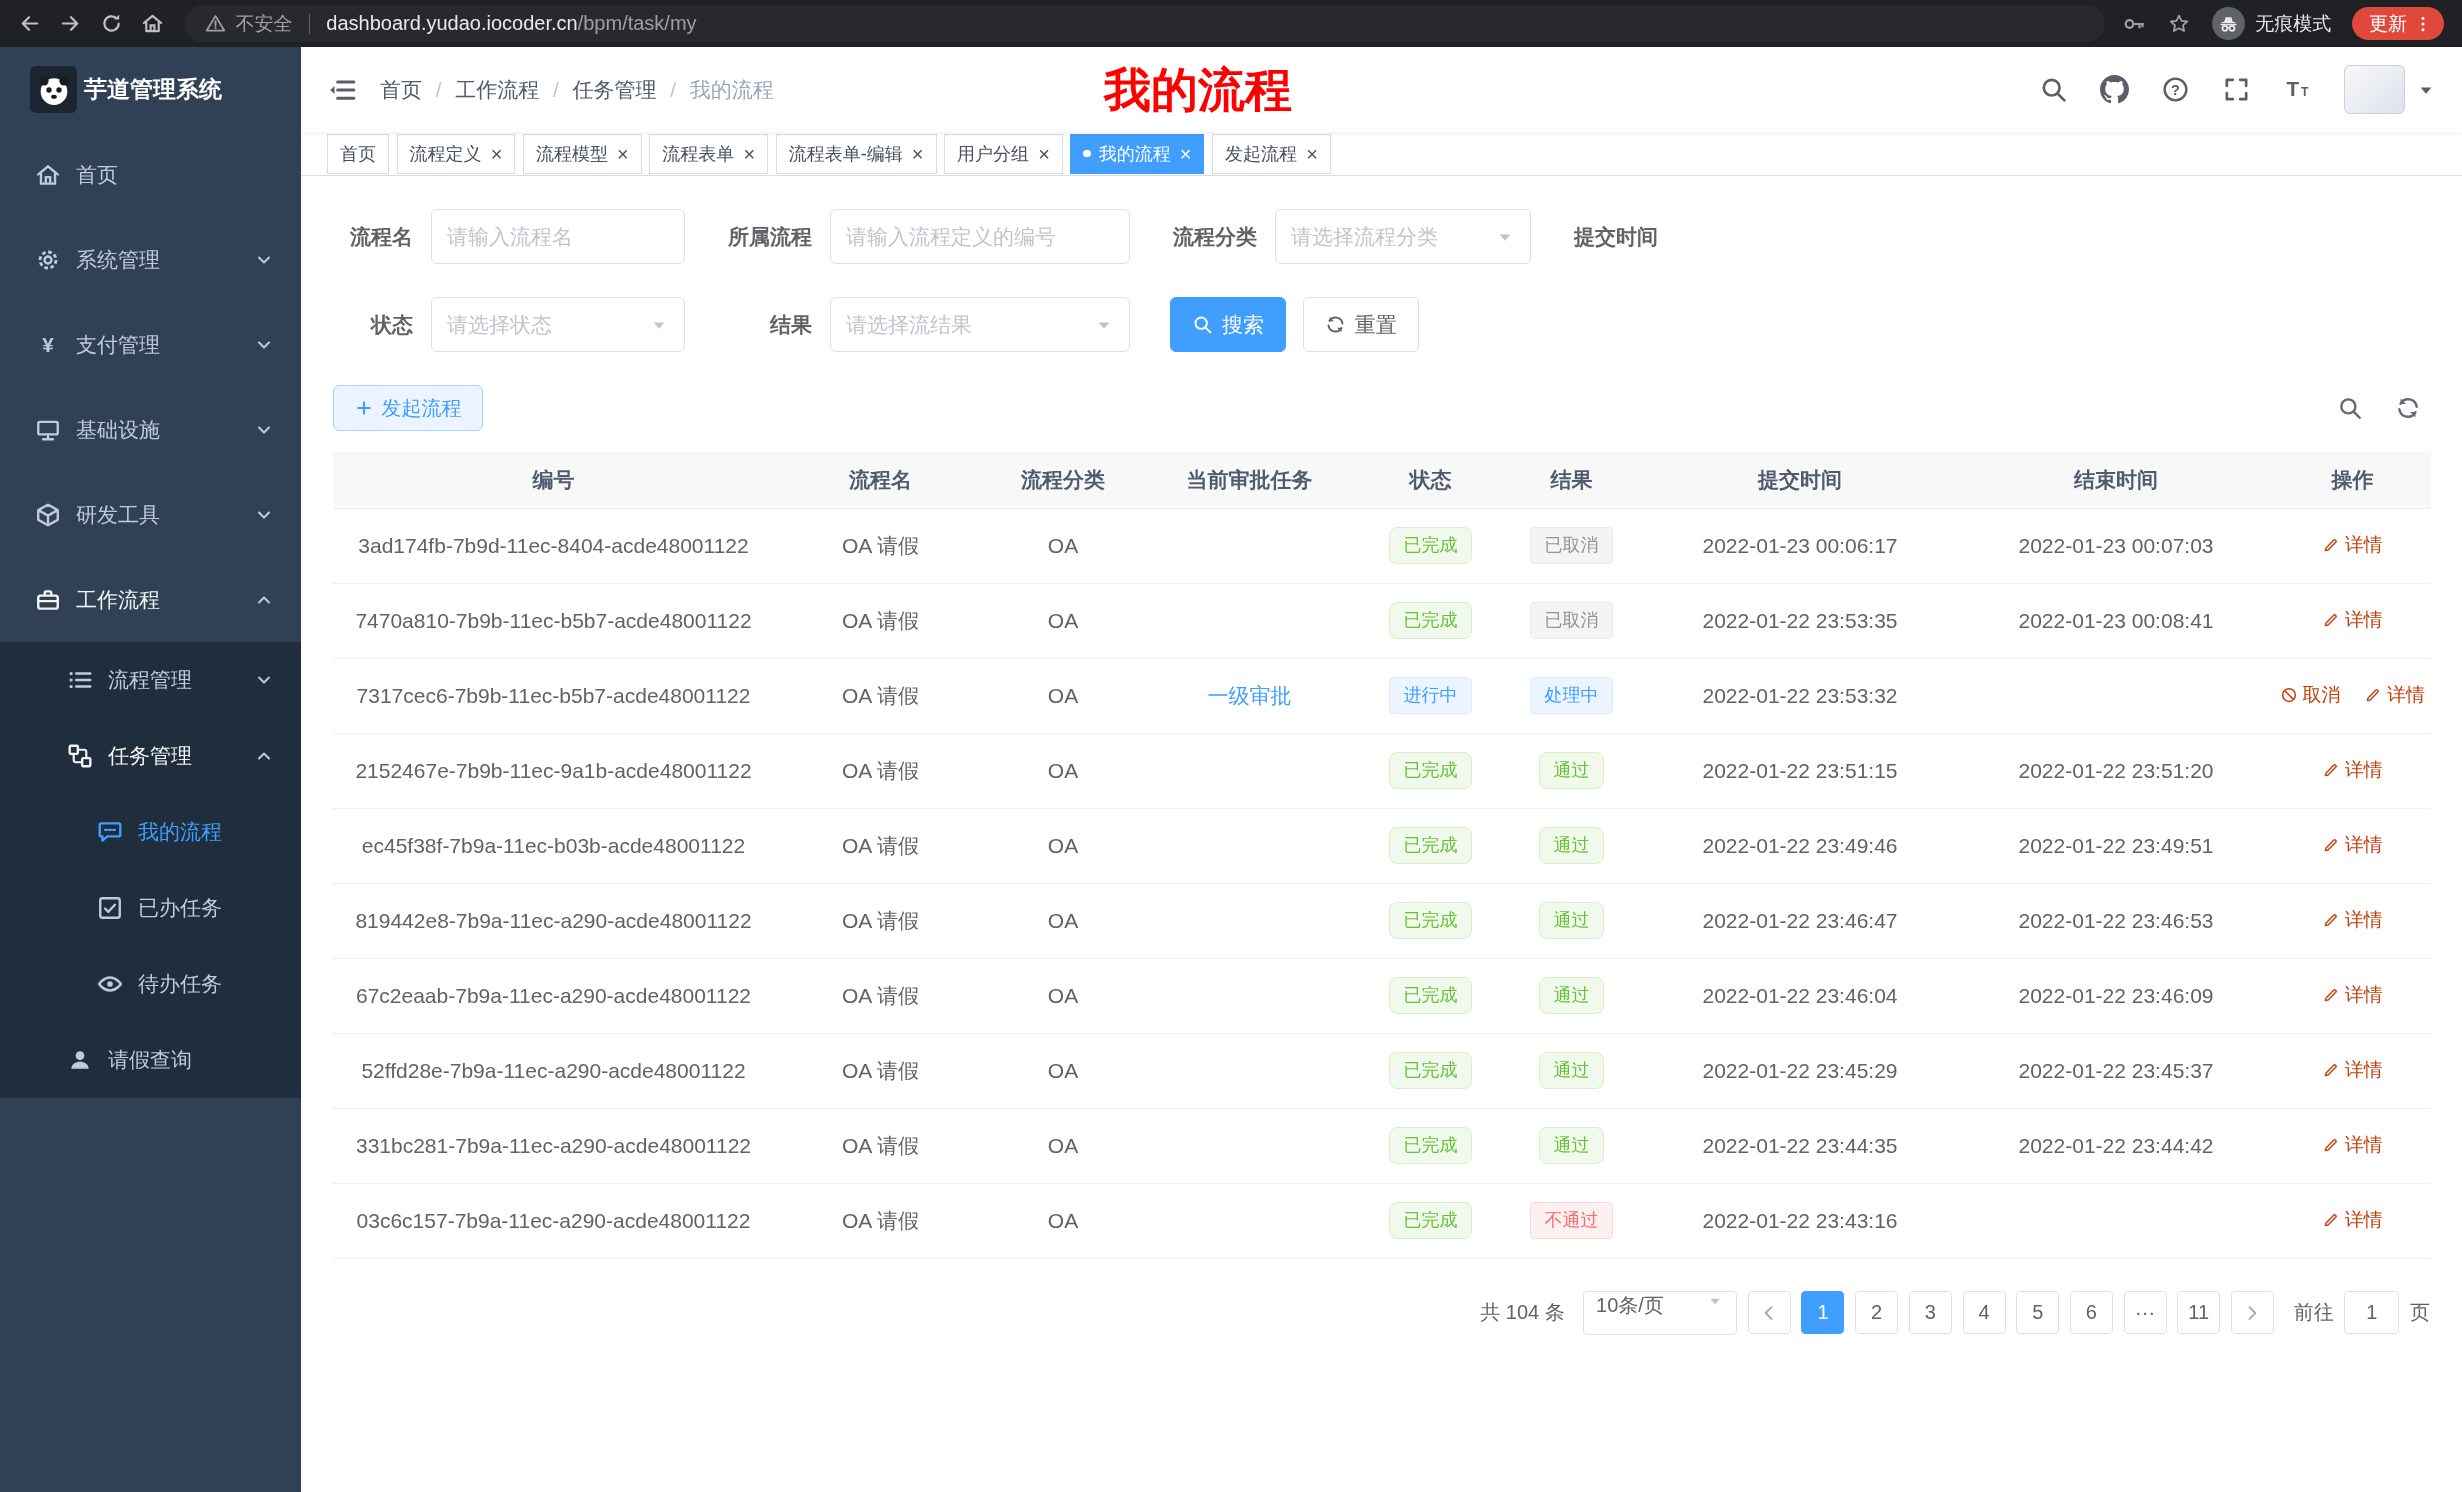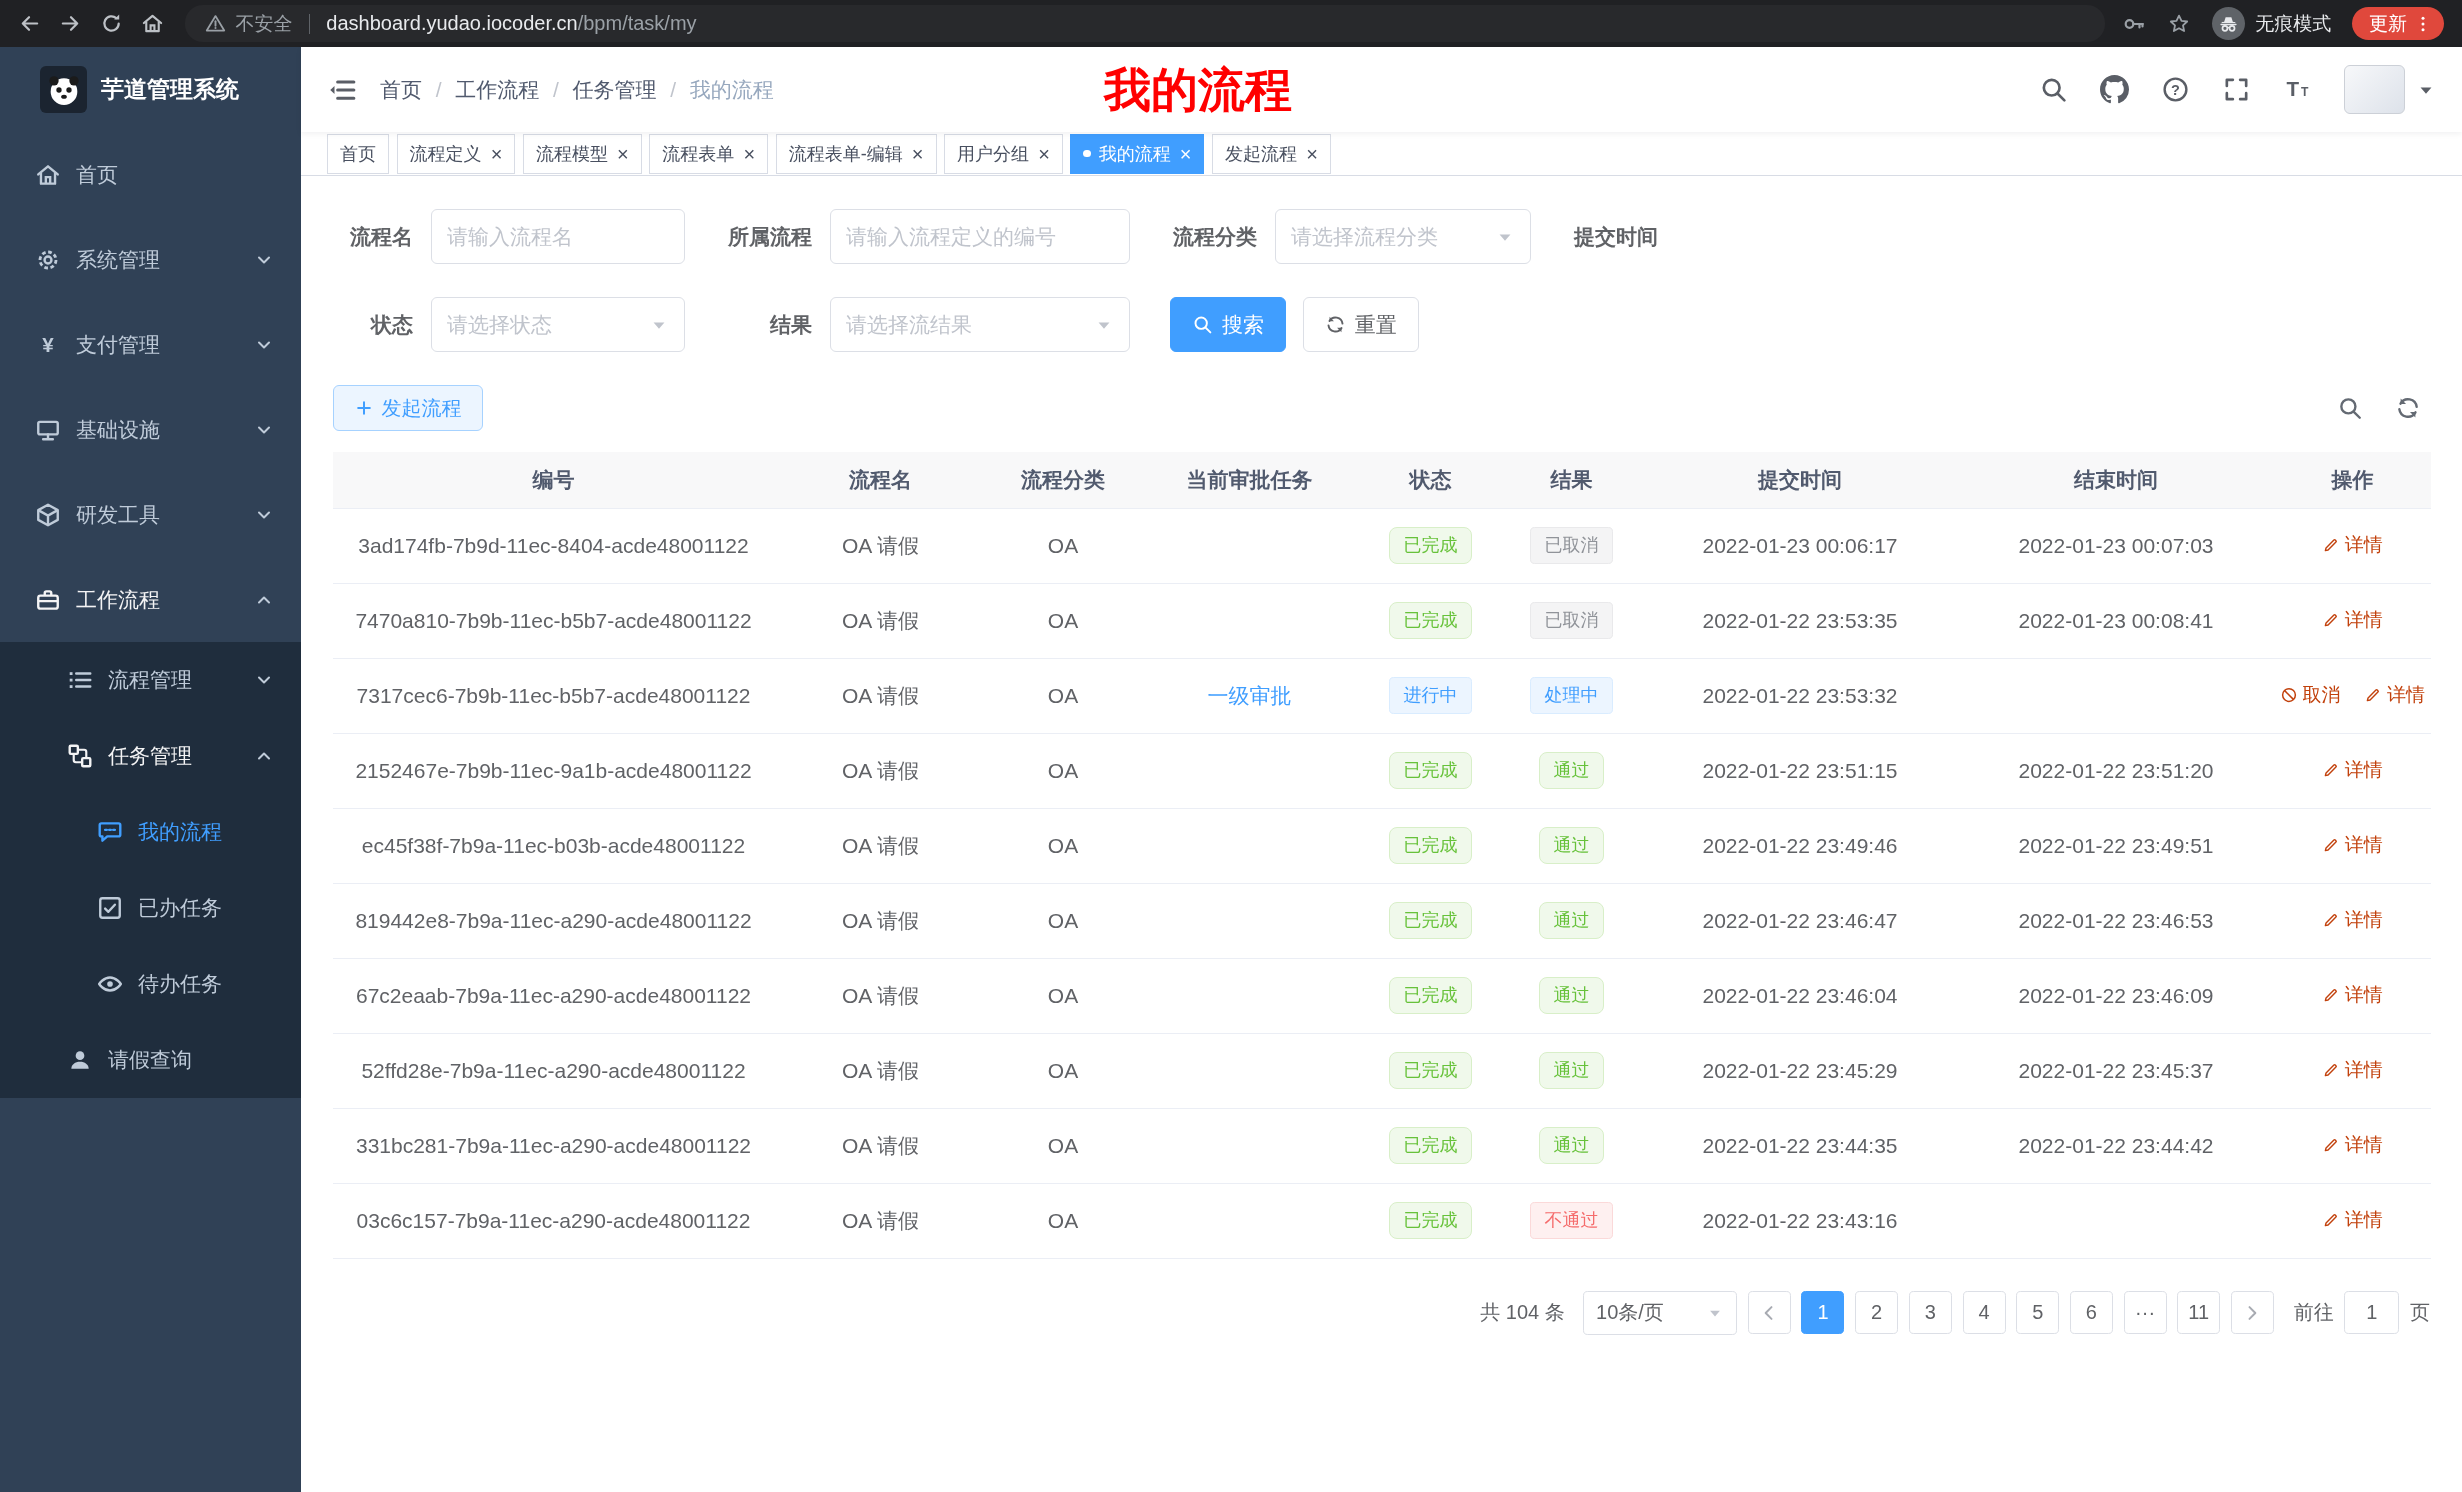--- a/index.html
+++ b/index.html
@@ -23,21 +23,21 @@
   .incog{display:flex;align-items:center;gap:10.7px;}
   .incog-badge{width:33px;height:33px;border-radius:50%;background:#5f6368;color:#e8eaed;display:flex;align-items:center;justify-content:center;}
   .incog-badge .icon{width:23px;height:23px;}
   .incog-text{color:#e8eaed;font-size:19px;}
   .update-pill{display:flex;align-items:center;gap:6px;background:#e0483c;height:33px;border-radius:17.5px;padding:0 10.7px 0 16.7px;color:#fff;font-size:19px;cursor:pointer;}
   .update-pill .icon{width:20px;height:20px;color:#fff;}
 
   
   .app{flex:1;display:flex;min-height:0;}
   .sidebar{width:301px;background:#304156;flex:none;display:flex;flex-direction:column;overflow:hidden;}
-  .logo{height:85px;display:flex;align-items:center;padding-left:40px;gap:14px;flex:none;}
+  .logo{height:85px;display:flex;align-items:center;padding-left:30px;gap:7px;flex:none;}
   .logo-img{width:47px;height:47px;border-radius:6px;background:#1b2430;display:flex;align-items:center;justify-content:center;overflow:hidden;}
   .logo-img .icon{width:40px;height:40px;}
   .logo-title{color:#fff;font-size:23px;font-weight:700;white-space:nowrap;}
   .menu{flex:1;}
   .menu-item{position:relative;display:flex;align-items:center;height:85px;padding-left:35px;font-size:21px;color:#bfcbd9;cursor:pointer;white-space:nowrap;}
   .menu-item.lv2,.menu-item.lv3{background:#1f2d3d;height:76px;}
   .menu-item.lv2{padding-left:67px;}
   .menu-item.lv3{padding-left:97px;}
   .menu-item.open{color:#f4f4f5;}
   .menu-item.active{color:#409eff;}
@@ -103,21 +103,21 @@
   .tag-pill.info{color:#909399;background:#f4f4f5;border-color:#e9e9eb;}
   .tag-pill.primary{color:#409eff;background:#ecf5ff;border-color:#d9ecff;}
   .tag-pill.danger{color:#f56c6c;background:#fef0f0;border-color:#fbd9d9;}
   .link{color:#c2410c;cursor:pointer;font-size:19px;display:inline-flex;align-items:center;gap:4.6px;}
   .link .icon{width:18px;height:18px;}
   td .link + .link{margin-left:18px;}
   .task-link{font-size:21px;color:#409eff;cursor:pointer;}
 
   .pagination{display:flex;align-items:center;justify-content:flex-end;margin-top:32px;font-size:20px;color:#606266;gap:10.7px;padding-bottom:30px;}
   .pg-total{margin-right:7.6px;}
-  .pg-size{width:154px;height:44px;border:0.8px solid #dcdfe6;border-radius:4.6px;display:flex;align-items:center;justify-content:space-between;padding:0 12px;cursor:pointer;}
+  .pg-size{width:154px;height:44px;border:0.8px solid #dcdfe6;border-radius:4.6px;display:flex;justify-content:space-between;padding:0 12px;cursor:pointer;}
   .pg-size .sel-caret{width:18px;height:18px;}
   .pg-btn{min-width:43px;height:43px;border:0.8px solid #dcdfe6;border-radius:4.6px;display:inline-flex;align-items:center;justify-content:center;background:#fff;color:#606266;cursor:pointer;padding:0 7.6px;}
   .pg-btn .icon{width:20px;height:20px;color:#a8abb2;}
   .pg-btn.active{background:#409eff;border-color:#409eff;color:#fff;}
   .pg-pages{display:flex;gap:10.7px;}
   .pg-goto{display:flex;align-items:center;gap:10.7px;margin-left:9px;}
   .pg-input{width:55px;height:43px;border:0.8px solid #dcdfe6;border-radius:4.6px;text-align:center;font-size:20px;color:#606266;outline:none;font-family:inherit;}
 </style>
 </head>
 <body>

